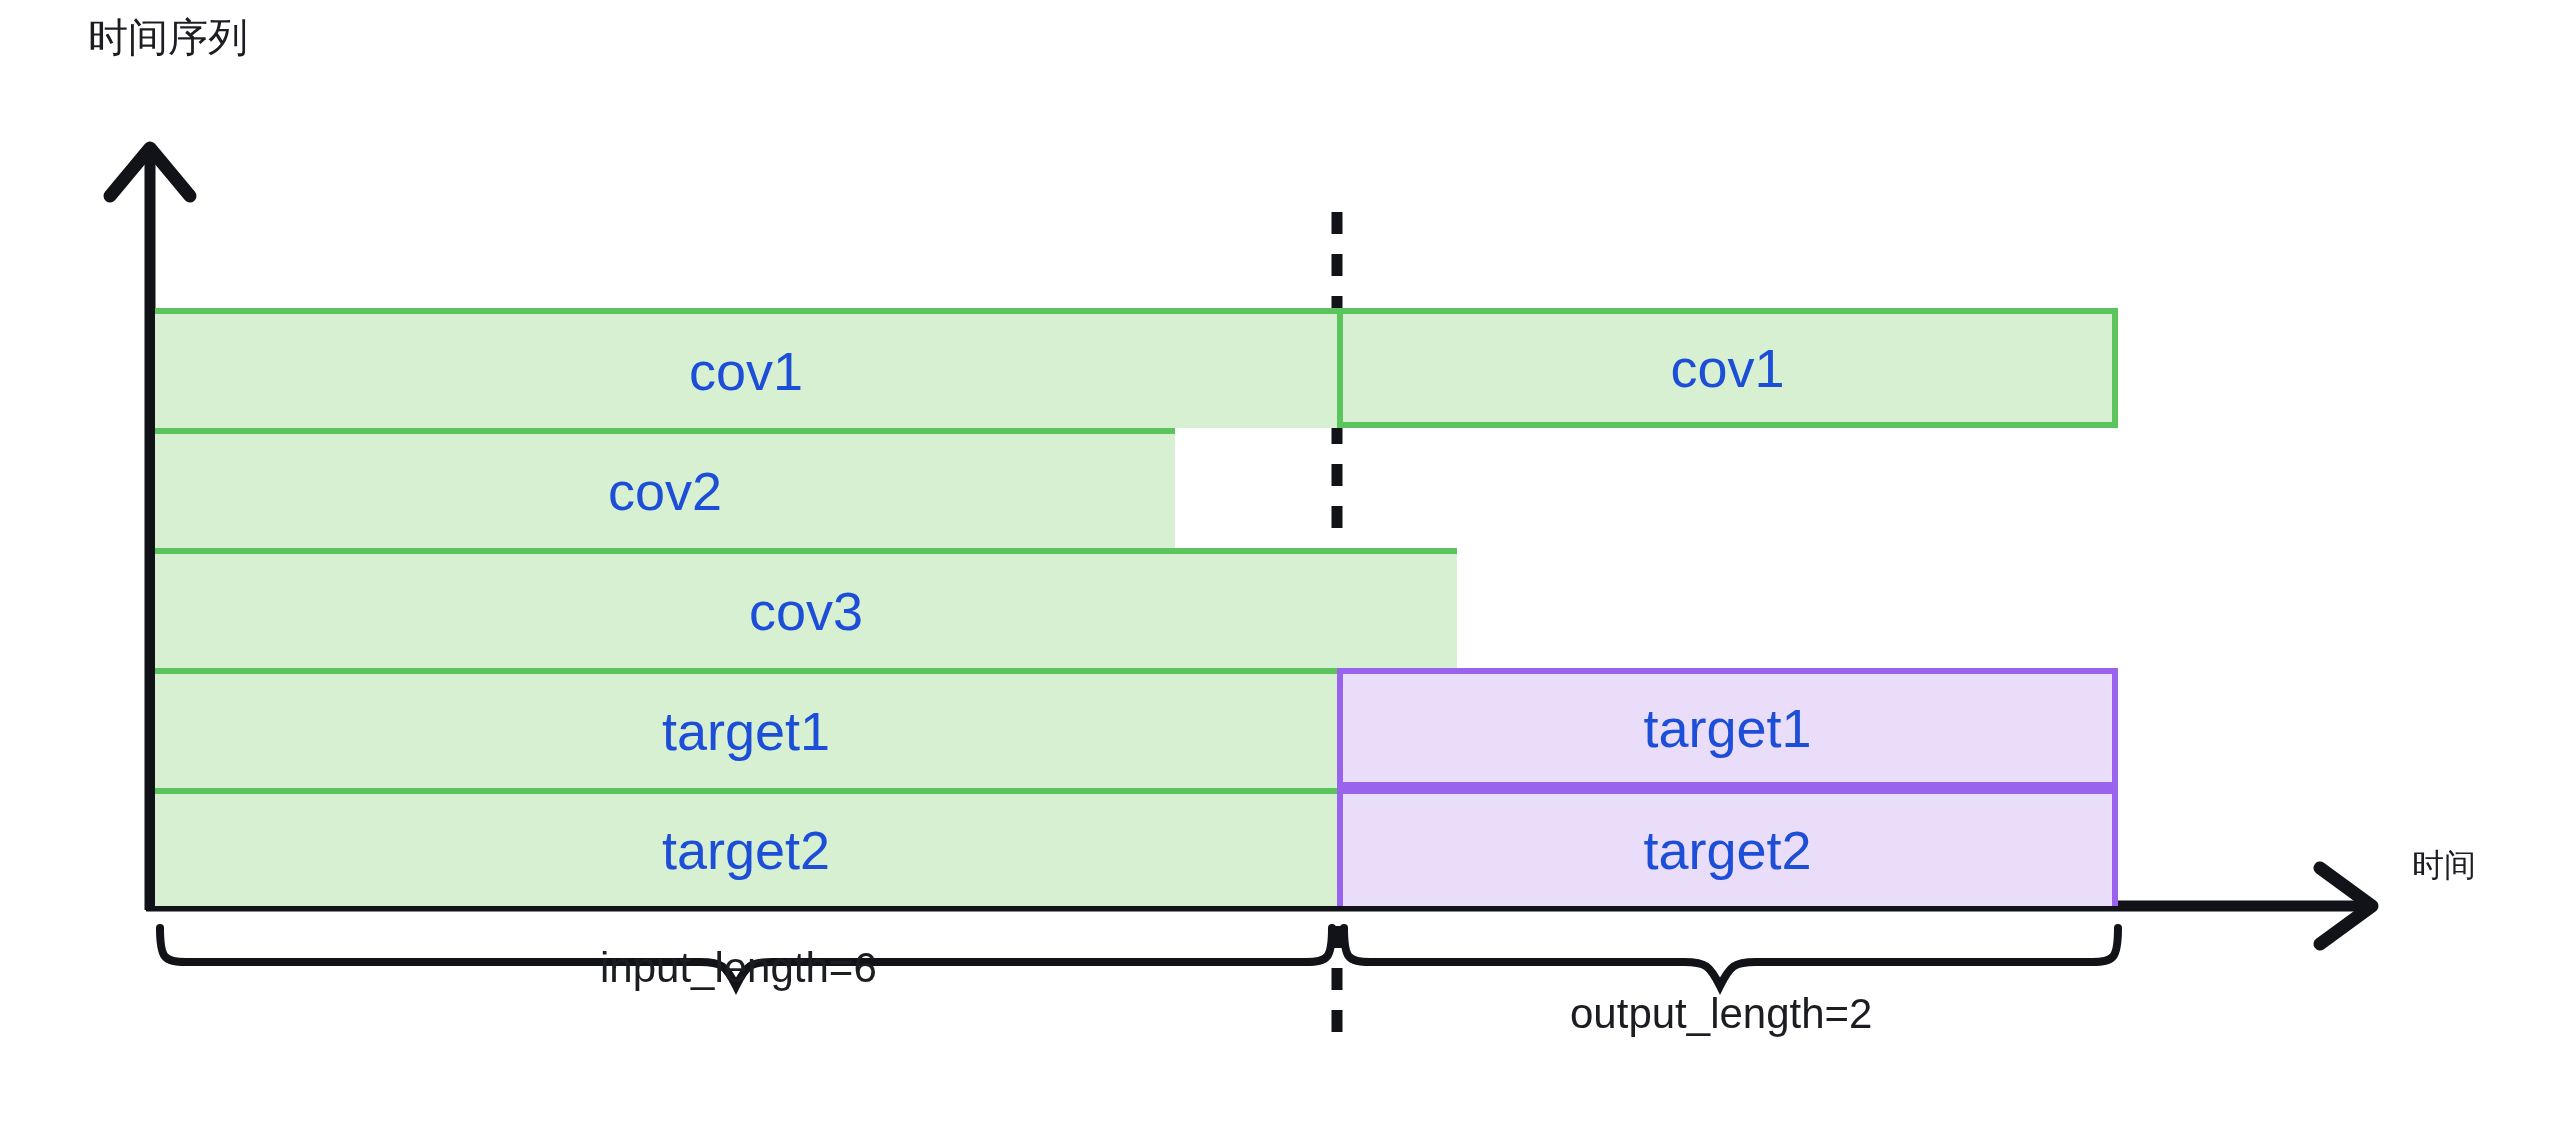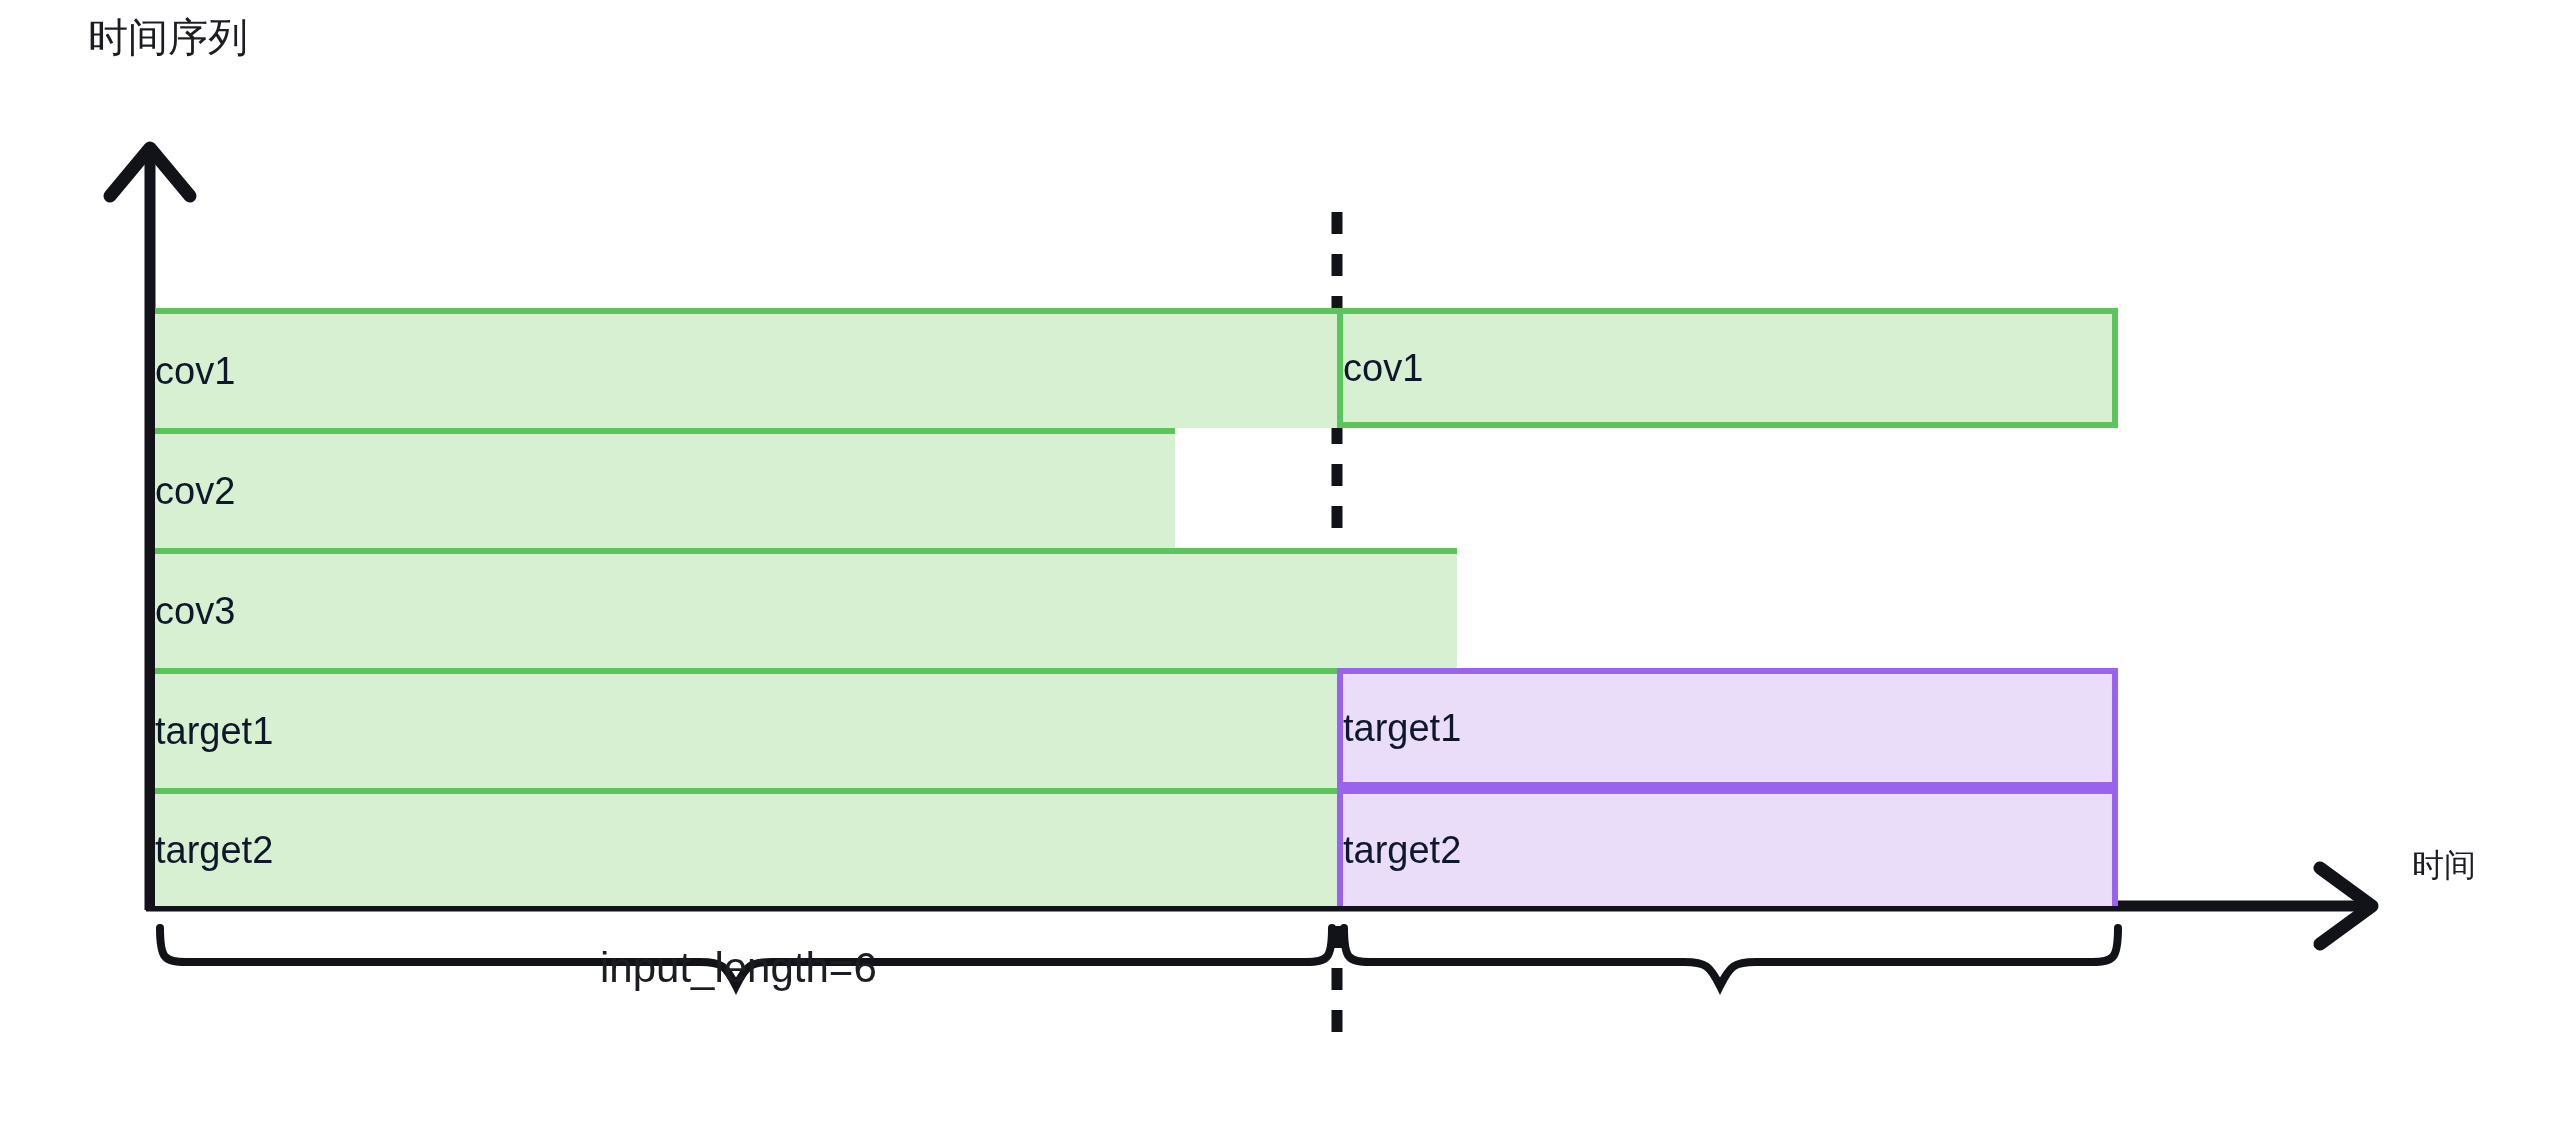--- a/index.html
+++ b/index.html
@@ -15,22 +15,22 @@
 
   .txt{position:absolute;color:#1c1d22;white-space:nowrap;}
 
   #title{left:88px;top:10px;font-size:40px;}
   #axis-label-time{left:2412px;top:844px;font-size:32px;}
   #table-name{left:565px;top:232px;font-size:44px;}
 
   .bar{
     position:absolute;
     box-sizing:border-box;
-    display:flex;align-items:center;justify-content:flex-start;
-    font-size:38px;color:#0f172a;
+    display:flex;align-items:center;justify-content:center;
+    font-size:54px;color:#1d4ed8;
   }
   .bar-green{
     background:#d7f0d1;
     border-top:6px solid #5cc45c;
     border-bottom:0;
   }
   .bar-green-box{
     background:#d7f0d1;
     border:6px solid #5cc45c;
   }
@@ -109,14 +109,15 @@
 
   <div class="bar bar-purple-box" style="left:1337px;top:668px;width:781px;height:120px;">
     <span>target1</span>
   </div>
 
   <div class="bar bar-purple-box nb" style="left:1337px;top:788px;width:781px;height:118px;border-bottom:0;">
     <span>target2</span>
   </div>
 
   <div class="txt" id="brace-label-input">input_length=6</div>
+  <div class="txt" id="brace-label-output">output_length=2</div>
 
 </div>
 
 </body></html>

